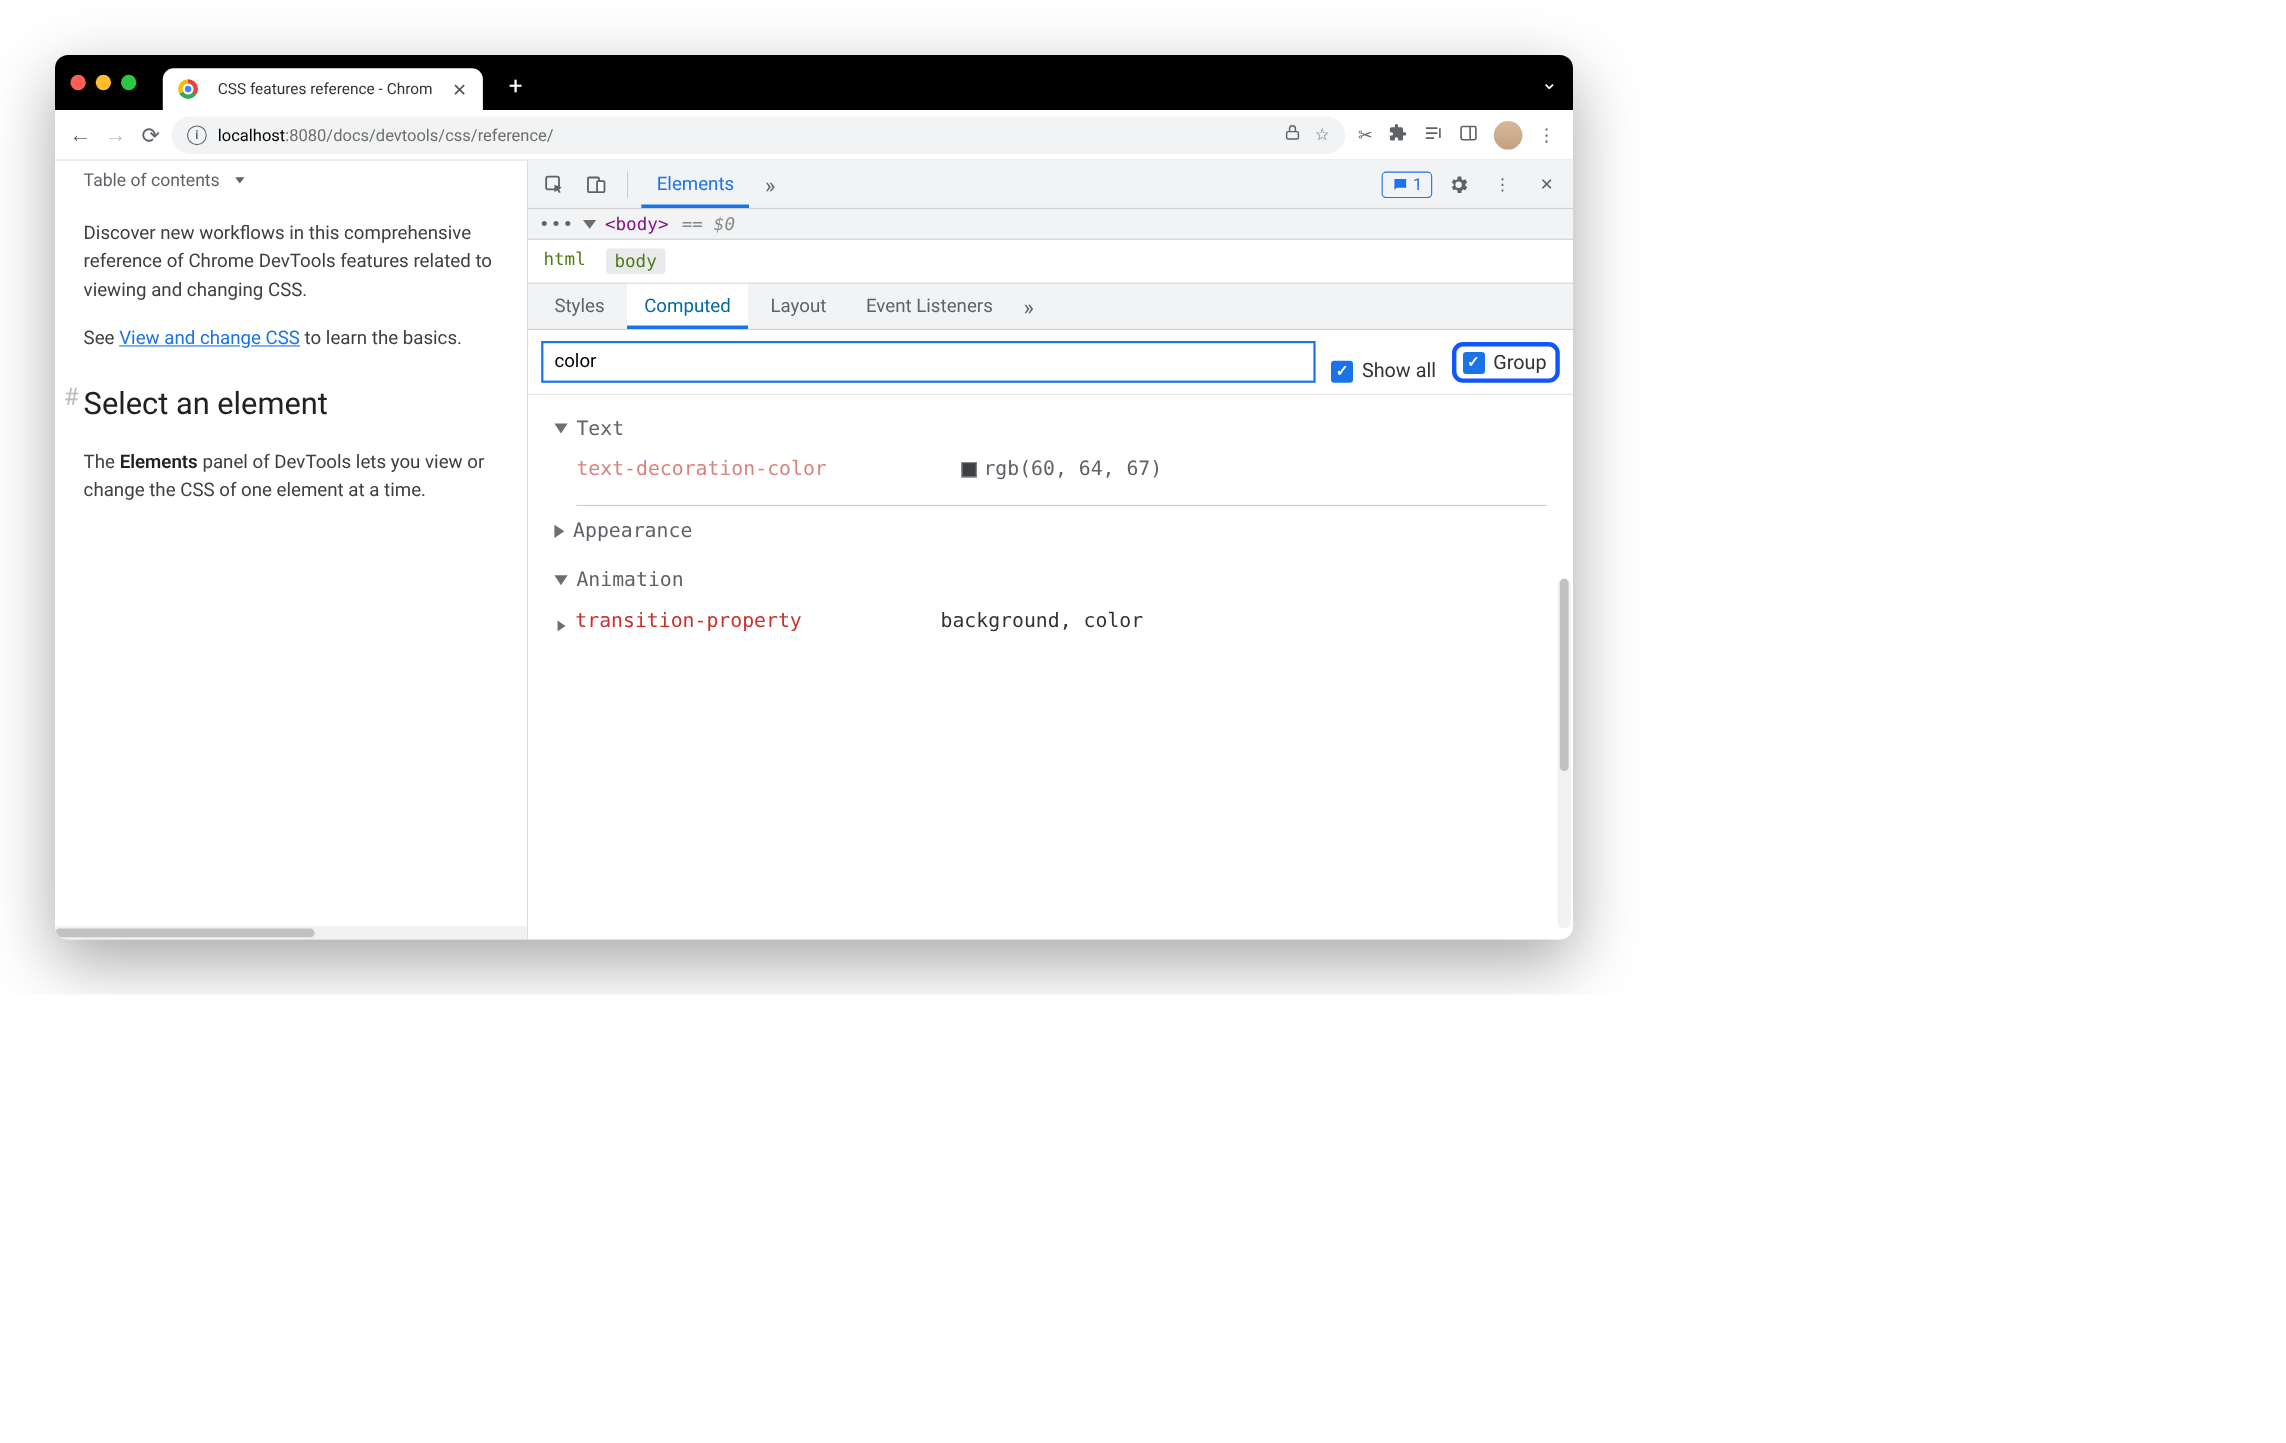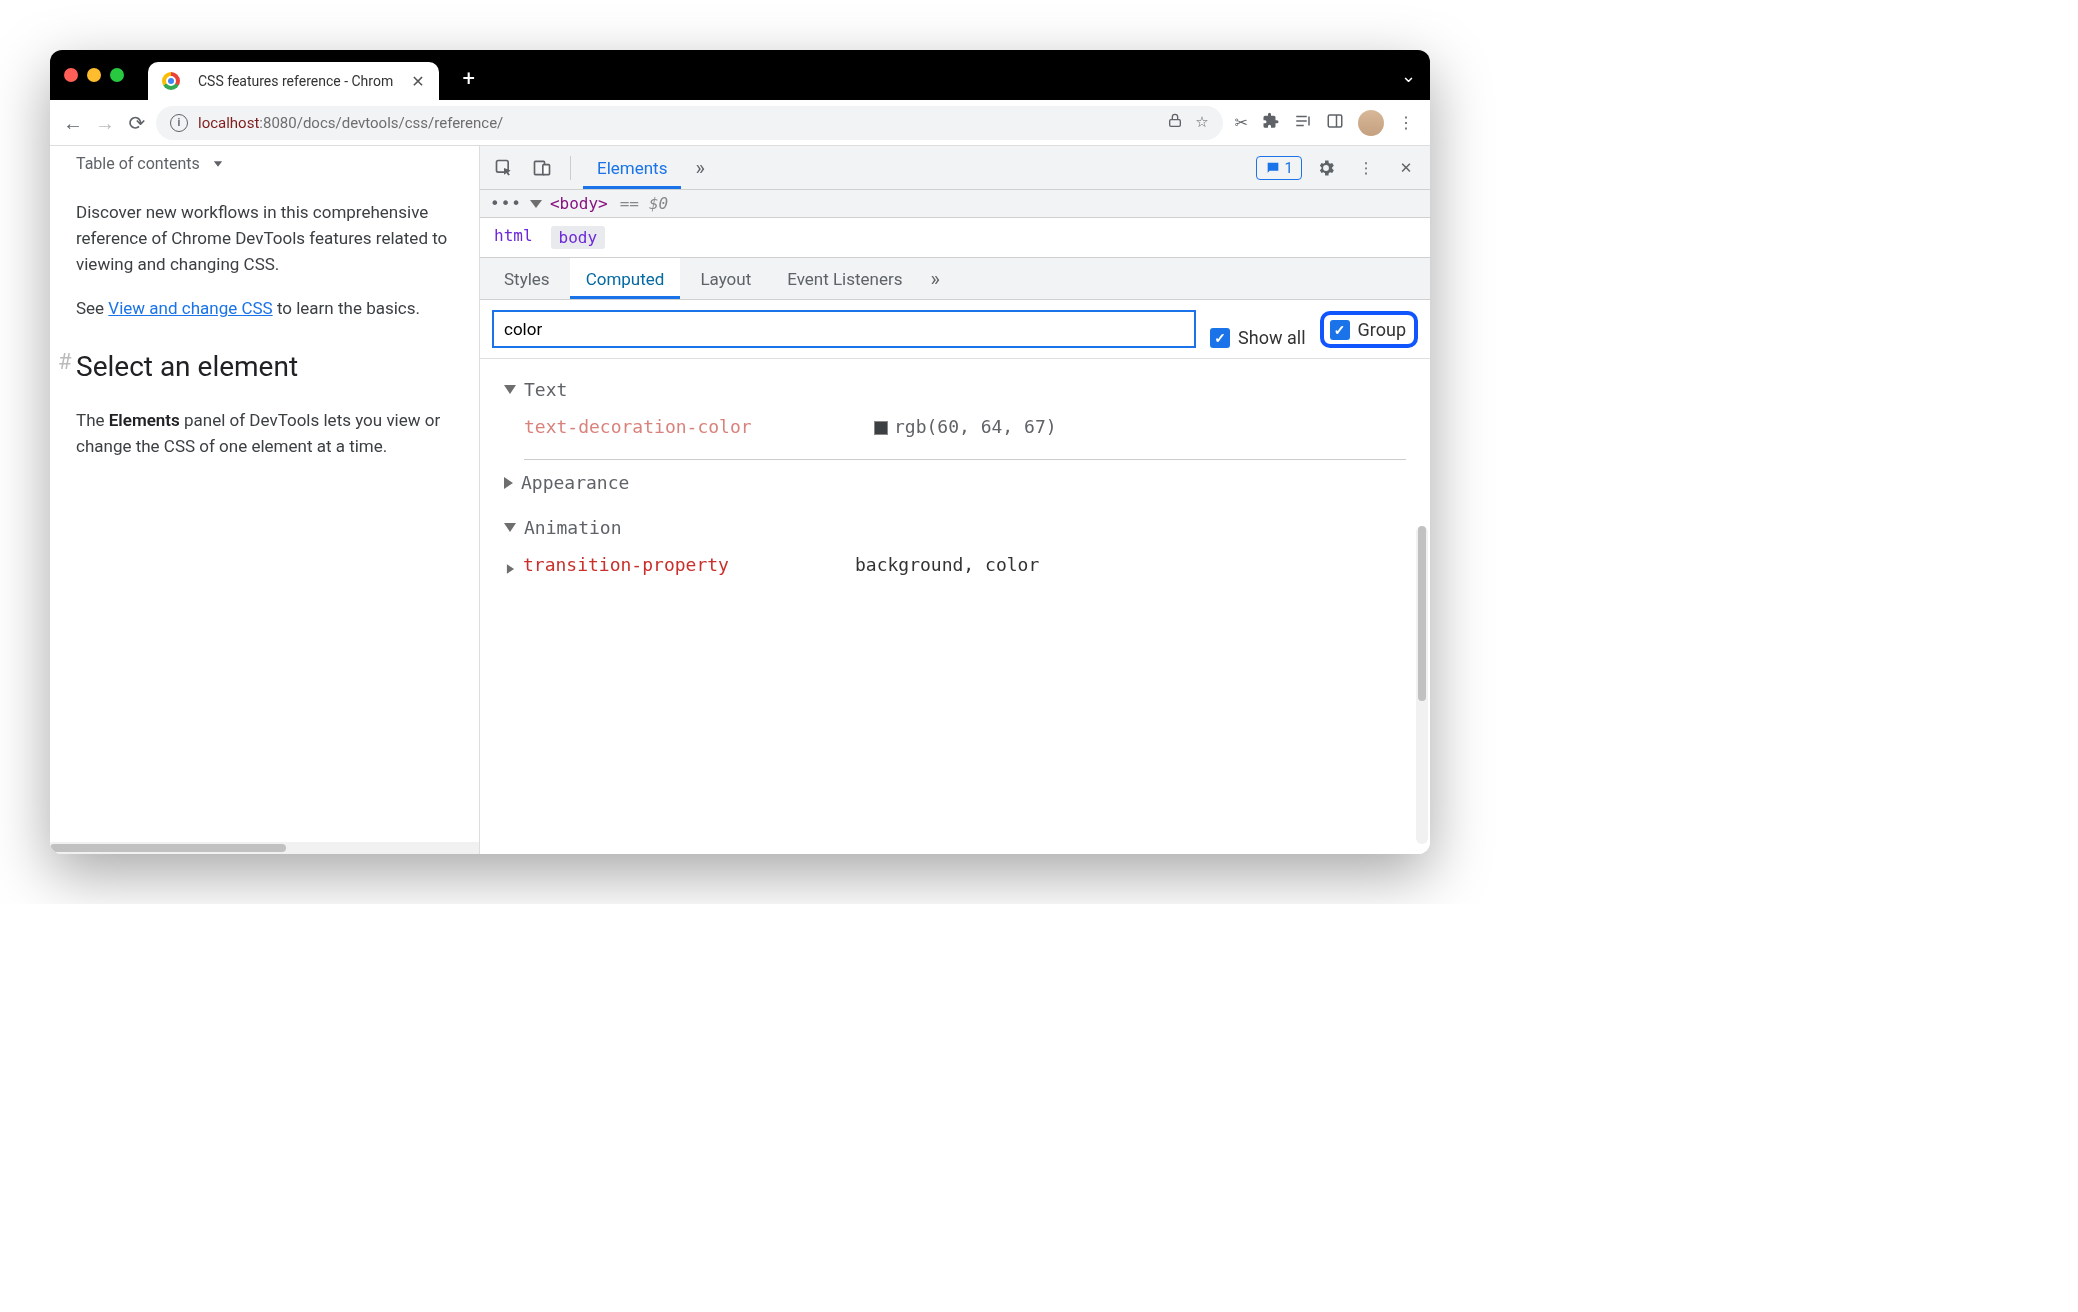--- a/index.html
+++ b/index.html
@@ -64,21 +64,21 @@
     border-radius:20px;
     height:34px;
     display:flex;
     align-items:center;
     padding:0 14px;
     gap:10px;
     font-size:15px;
     color:#202124;
   }
   .url-info{width:18px;height:18px;border:1.5px solid #5f6368;border-radius:50%;display:flex;align-items:center;justify-content:center;font-size:11px;color:#5f6368;font-weight:600}
-  .url-host{color:#7f1d1d}
+  .url-host{color:#000000}
   .url-port{color:#6e6e6e}
   .url-path{color:#6e6e6e}
   .url-actions{display:flex;gap:12px;margin-left:auto;color:#5f6368}
   .toolbar-icons{display:flex;gap:14px;align-items:center;color:#5f6368;padding:0 6px}
   .avatar{width:26px;height:26px;border-radius:50%;background:linear-gradient(#d7b899,#c4a07f)}
 
   
   .content{display:flex;height:708px}
   .page{
     width:430px;
@@ -123,21 +123,21 @@
   .dom-row .eq{color:#888;font-style:italic}
   .dom-row .dollar{color:#888;font-style:italic}
   .dots{letter-spacing:1px}
   .triangle-down{width:0;height:0;border-left:6px solid transparent;border-right:6px solid transparent;border-top:8px solid #6e6e6e;display:inline-block;margin:0 4px}
 
   .breadcrumb{
     border-bottom:1px solid #d0d0d0;padding:8px 14px;
     font-family:Menlo,Consolas,monospace;font-size:16px;
     display:flex;gap:18px;
   }
-  .breadcrumb span{color:#6d28d9}
+  .breadcrumb span{color:#4d7c0f}
   .breadcrumb .sel{background:#e8eaed;padding:2px 8px;border-radius:3px}
 
   .subpanel-tabs{
     background:#f1f3f4;border-bottom:1px solid #d0d0d0;
     display:flex;align-items:center;height:42px;padding:0 8px;gap:4px;
   }
   .sp-tab{padding:0 16px;height:100%;display:flex;align-items:center;color:#5f6368;font-size:17px;white-space:nowrap}
   .sp-tab.active{color:#0369a1;box-shadow:inset 0 -3px 0 #1a73e8;background:#fff}
 
   .filter-row{

